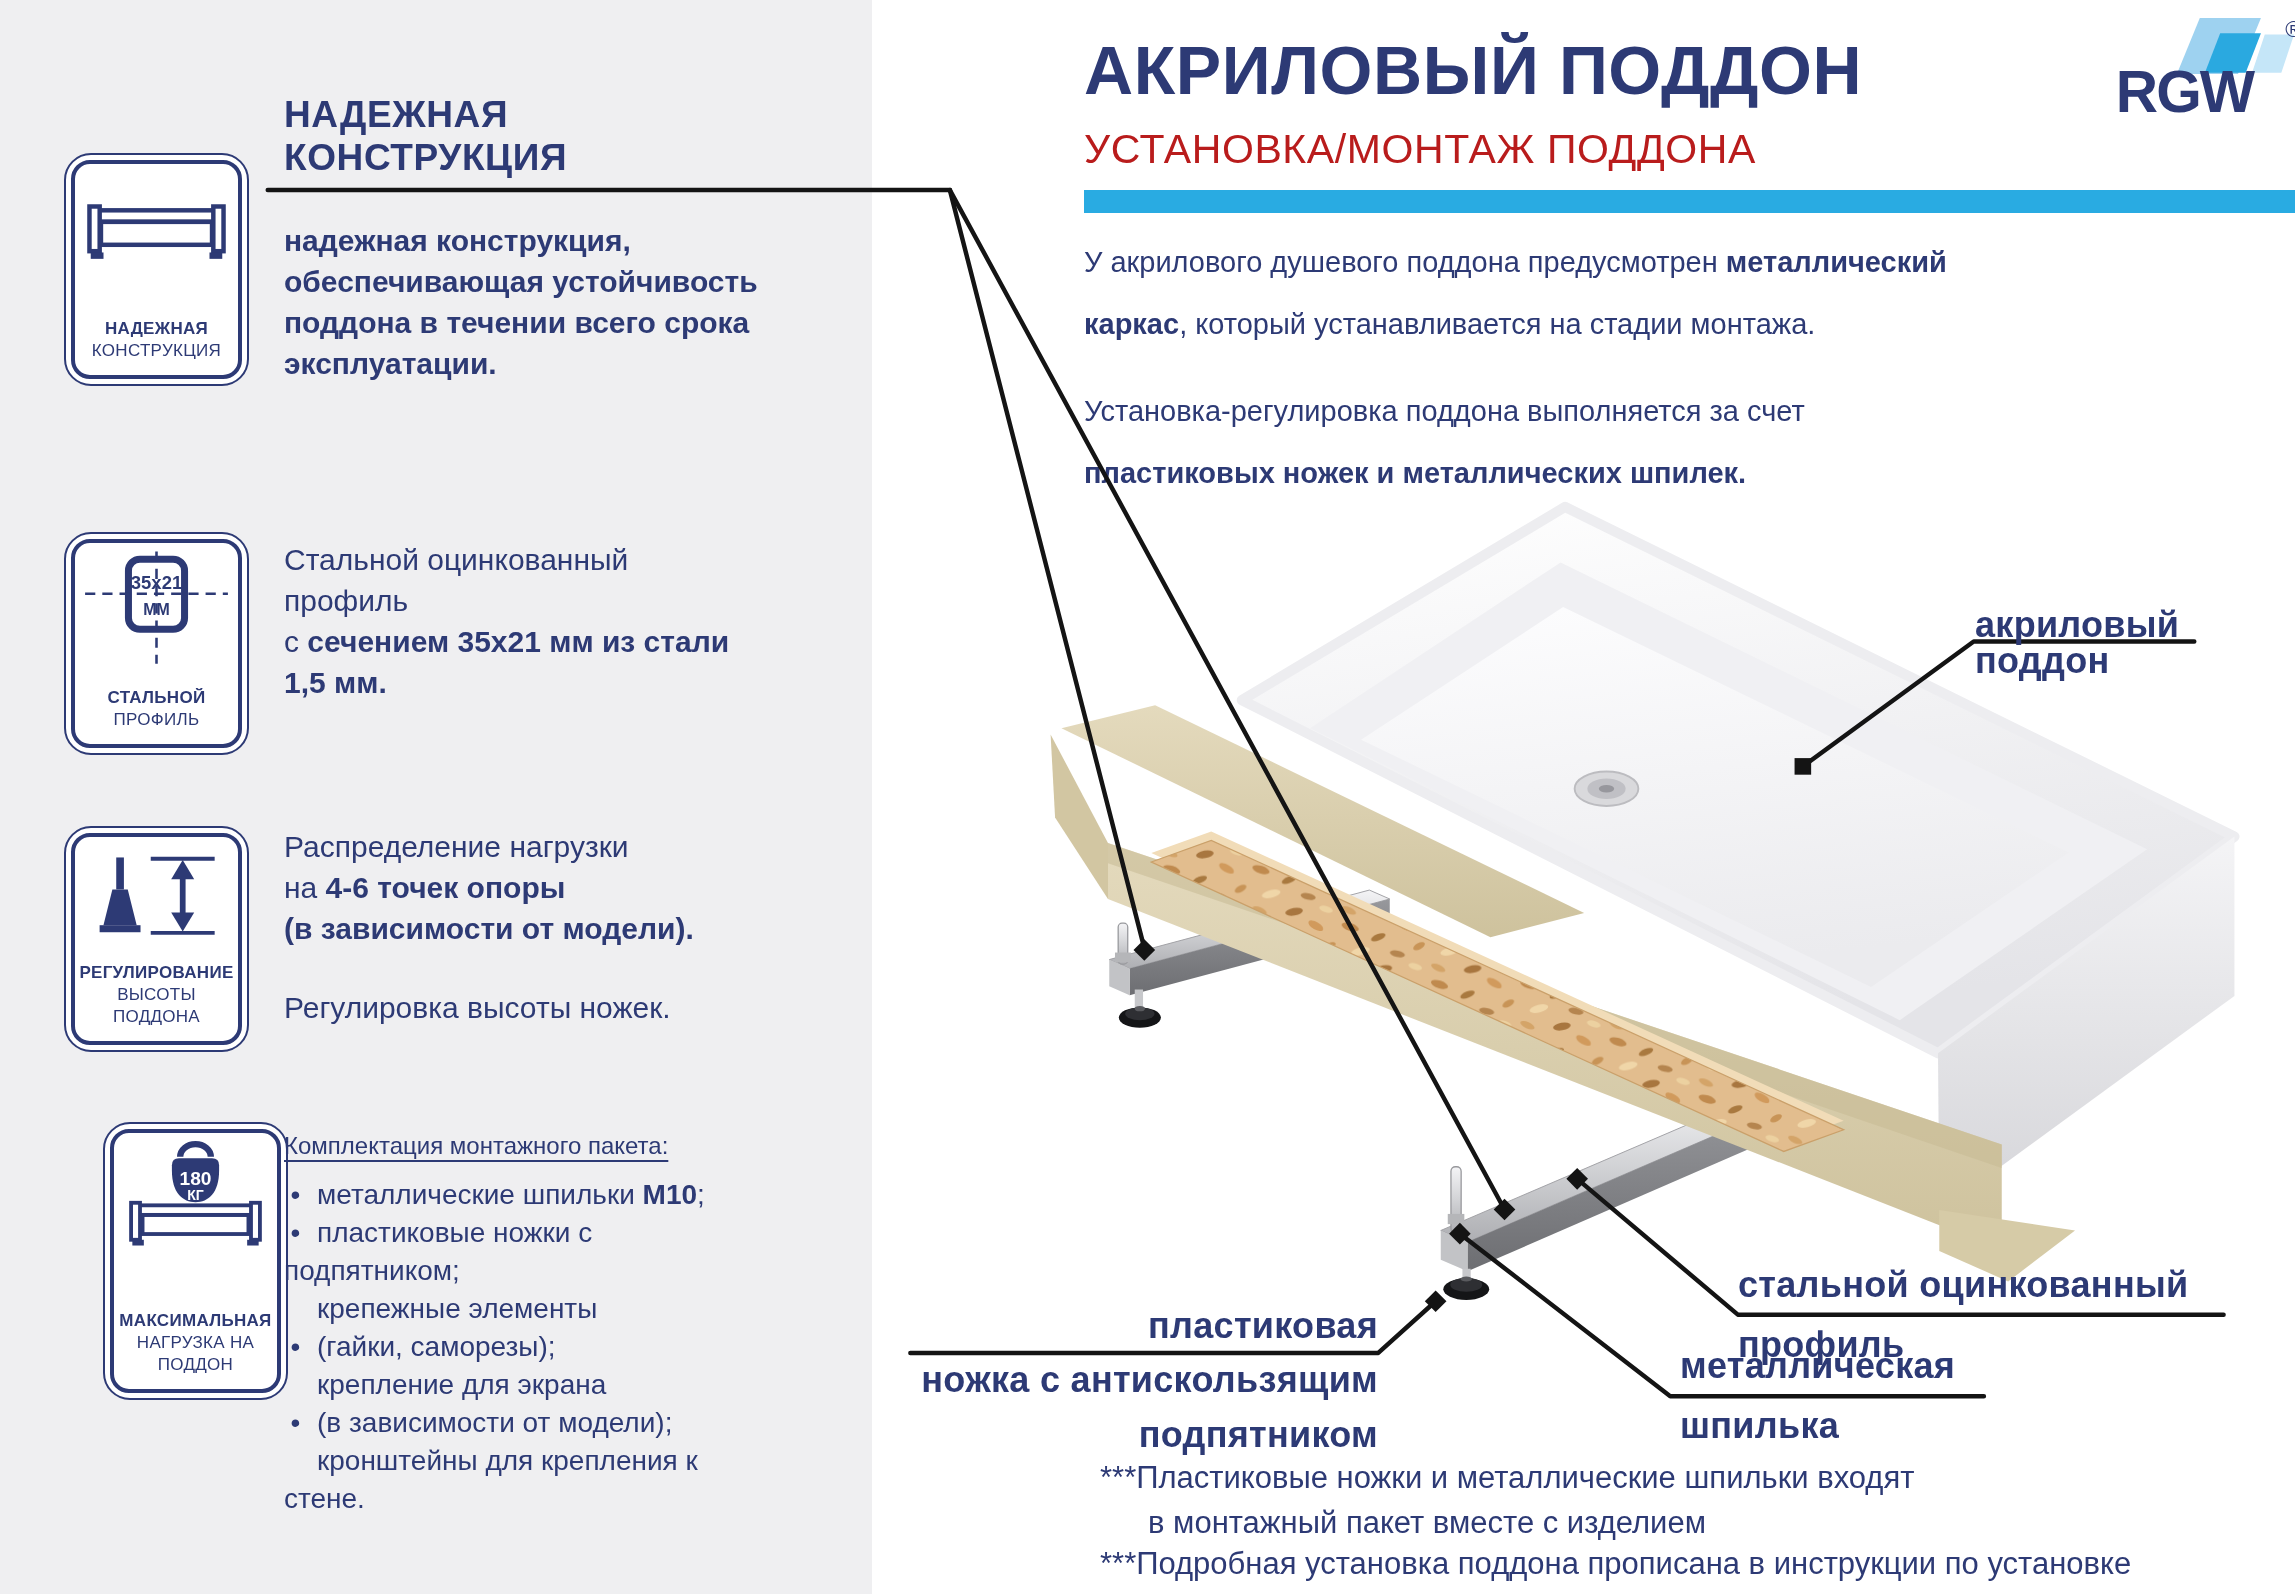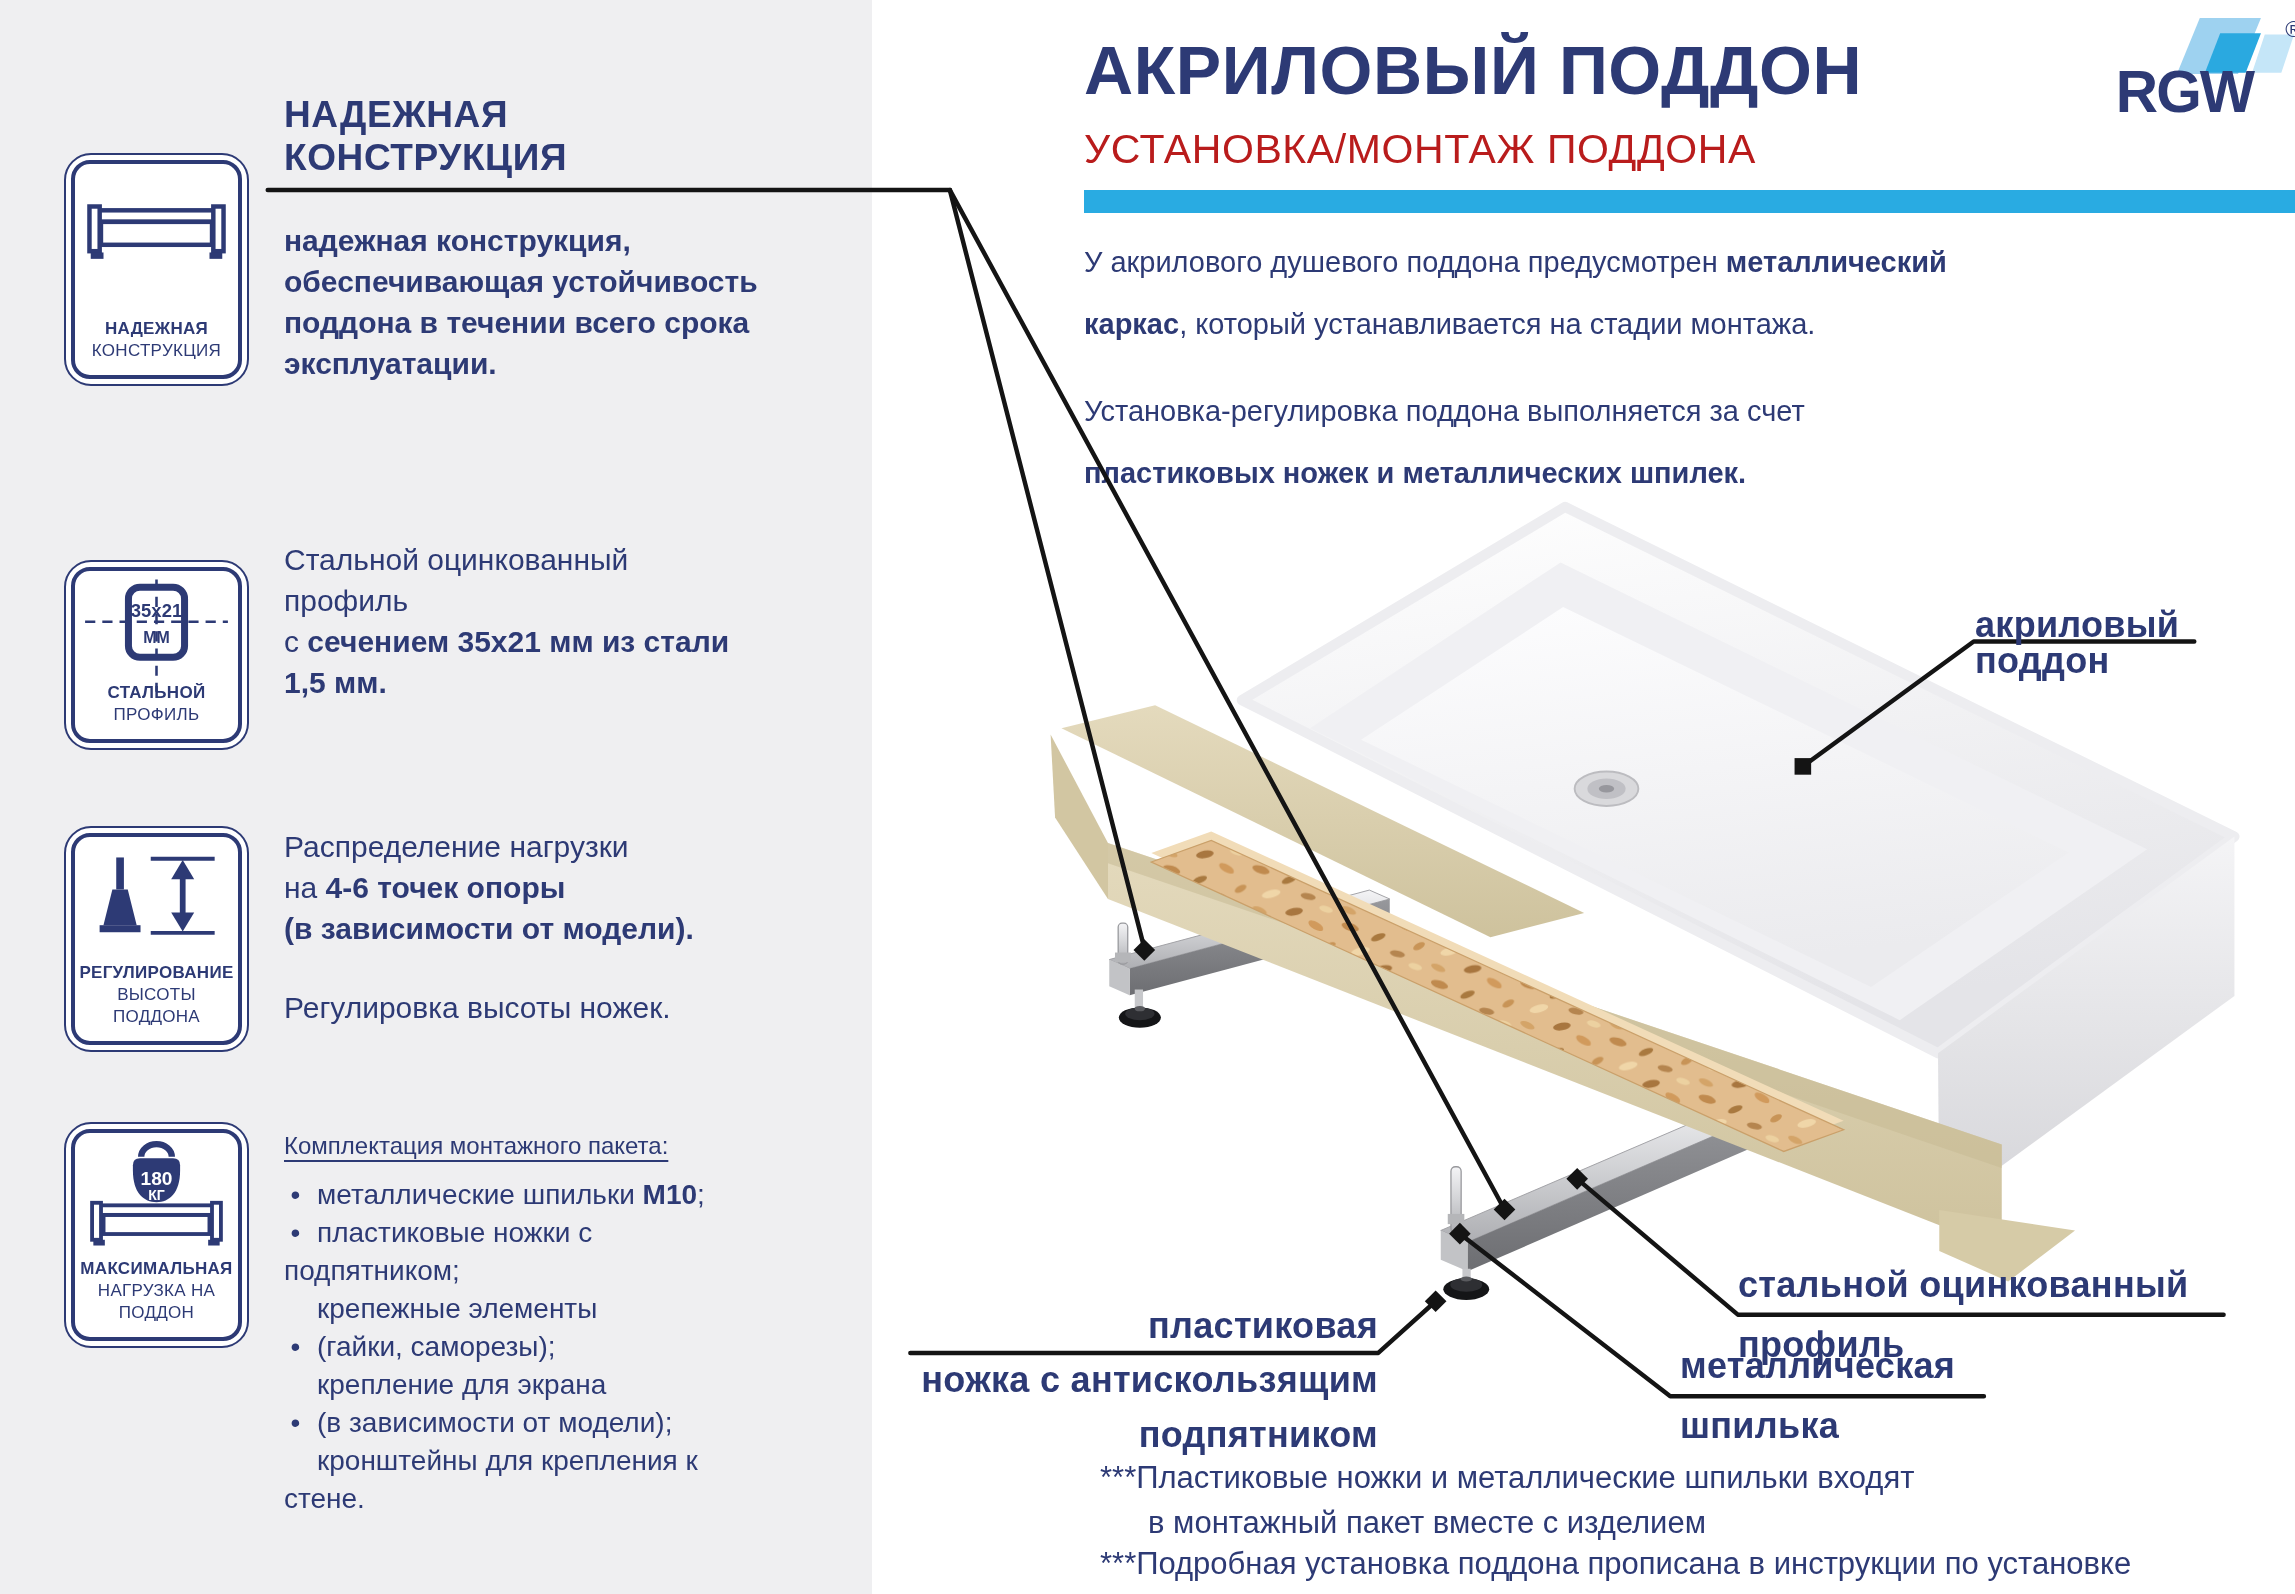--- a/index.html
+++ b/index.html
@@ -57,21 +57,21 @@
         <rect x="12" y="90" width="20" height="10" fill="#2d3a75"></rect>
         <rect x="198" y="90" width="20" height="10" fill="#2d3a75"></rect>
       </svg>
       <div class="box-caption">
         <span class="b">НАДЕЖНАЯ</span><br>
         <span>КОНСТРУКЦИЯ</span>
       </div>
     </div>
   </div>
 
-  <div class="abs icon-box" style="top:560px;height:190px;">
+  <div class="abs icon-box" style="top:532px;height:223px;">
     <div class="icon-box-inner">
       <svg width="153" height="118" viewBox="0 0 240 185" style="margin-top:6.4px">
         <rect x="76" y="16" width="88" height="110" rx="18" fill="none" stroke="#2d3a75" stroke-width="11"></rect>
         <line x1="8" y1="70" x2="232" y2="70" stroke="#2d3a75" stroke-width="4" stroke-dasharray="16 11"></line>
         <line x1="120" y1="4" x2="120" y2="180" stroke="#2d3a75" stroke-width="4" stroke-dasharray="16 11"></line>
         <text x="120" y="62" text-anchor="middle" font-size="29" font-weight="bold" fill="#2d3a75">35х21</text>
         <text x="120" y="104" text-anchor="middle" font-size="25" font-weight="bold" fill="#2d3a75">ММ</text>
       </svg>
       <div class="box-caption">
         <span class="b">СТАЛЬНОЙ</span><br>
@@ -92,21 +92,21 @@
         <polygon points="156,14 138,44 174,44" fill="#2d3a75"></polygon>
         <polygon points="156,126 138,96 174,96" fill="#2d3a75"></polygon>
       </svg>
       <div class="box-caption">
         <span class="b">РЕГУЛИРОВАНИЕ</span><br>
         <span>ВЫСОТЫ ПОДДОНА</span>
       </div>
     </div>
   </div>
 
-  <div class="abs icon-box" style="top:1122px;height:226px;">
+  <div class="abs icon-box" style="top:1122px;height:278px;margin-left:39px;">
     <div class="icon-box-inner">
       <svg width="147" height="118" viewBox="0 0 230 185" style="margin-top:6.4px">
         <path d="M91,28 a24,20 0 0 1 48,0" fill="none" stroke="#2d3a75" stroke-width="10"></path>
         <path d="M89,30 h52 q11,0 11,11 v8 c0,36 -17,50 -37,50 c-20,0 -37,-14 -37,-50 v-8 q0,-11 11,-11 z" fill="#2d3a75"></path>
         <text x="115" y="72" text-anchor="middle" font-size="30" font-weight="bold" fill="#ffffff">180</text>
         <text x="115" y="96" text-anchor="middle" font-size="22" font-weight="bold" fill="#ffffff">КГ</text>
         <rect x="20" y="104" width="190" height="15" fill="none" stroke="#2d3a75" stroke-width="6"></rect>
         <rect x="32" y="119" width="166" height="30" fill="none" stroke="#2d3a75" stroke-width="6"></rect>
         <rect x="14" y="100" width="14" height="58" fill="#ffffff" stroke="#2d3a75" stroke-width="6"></rect>
         <rect x="202" y="100" width="14" height="58" fill="#ffffff" stroke="#2d3a75" stroke-width="6"></rect>

